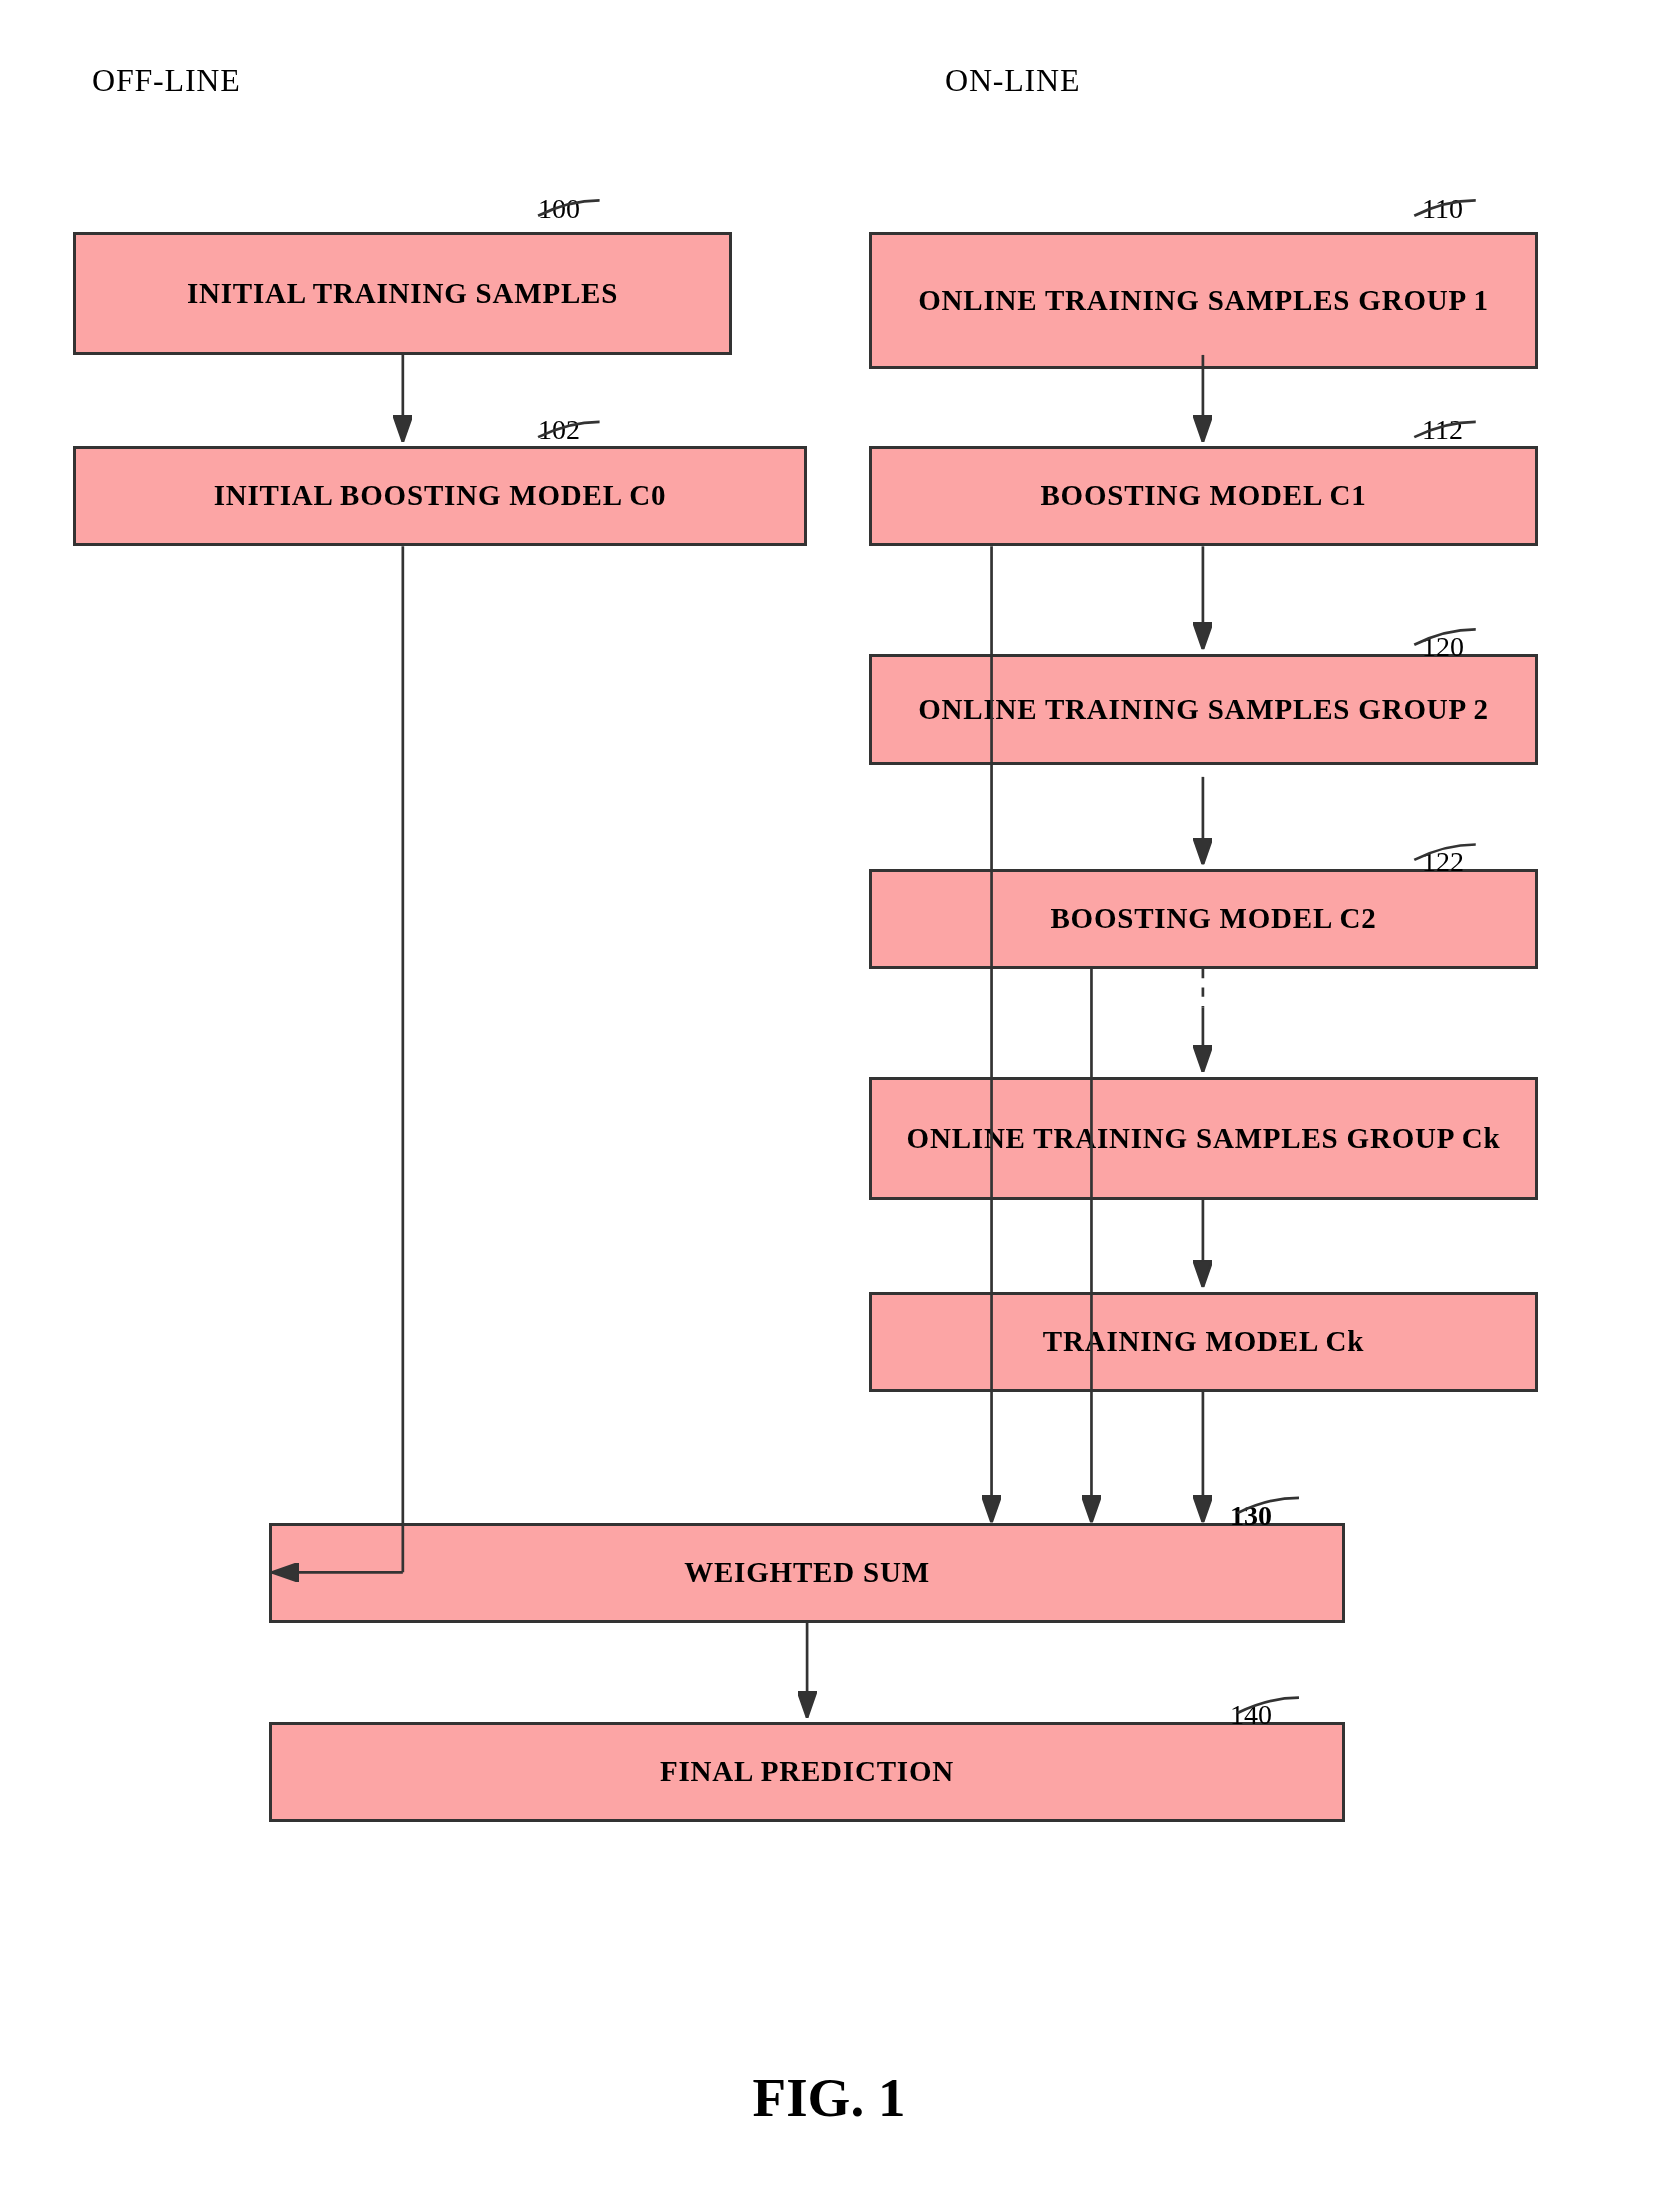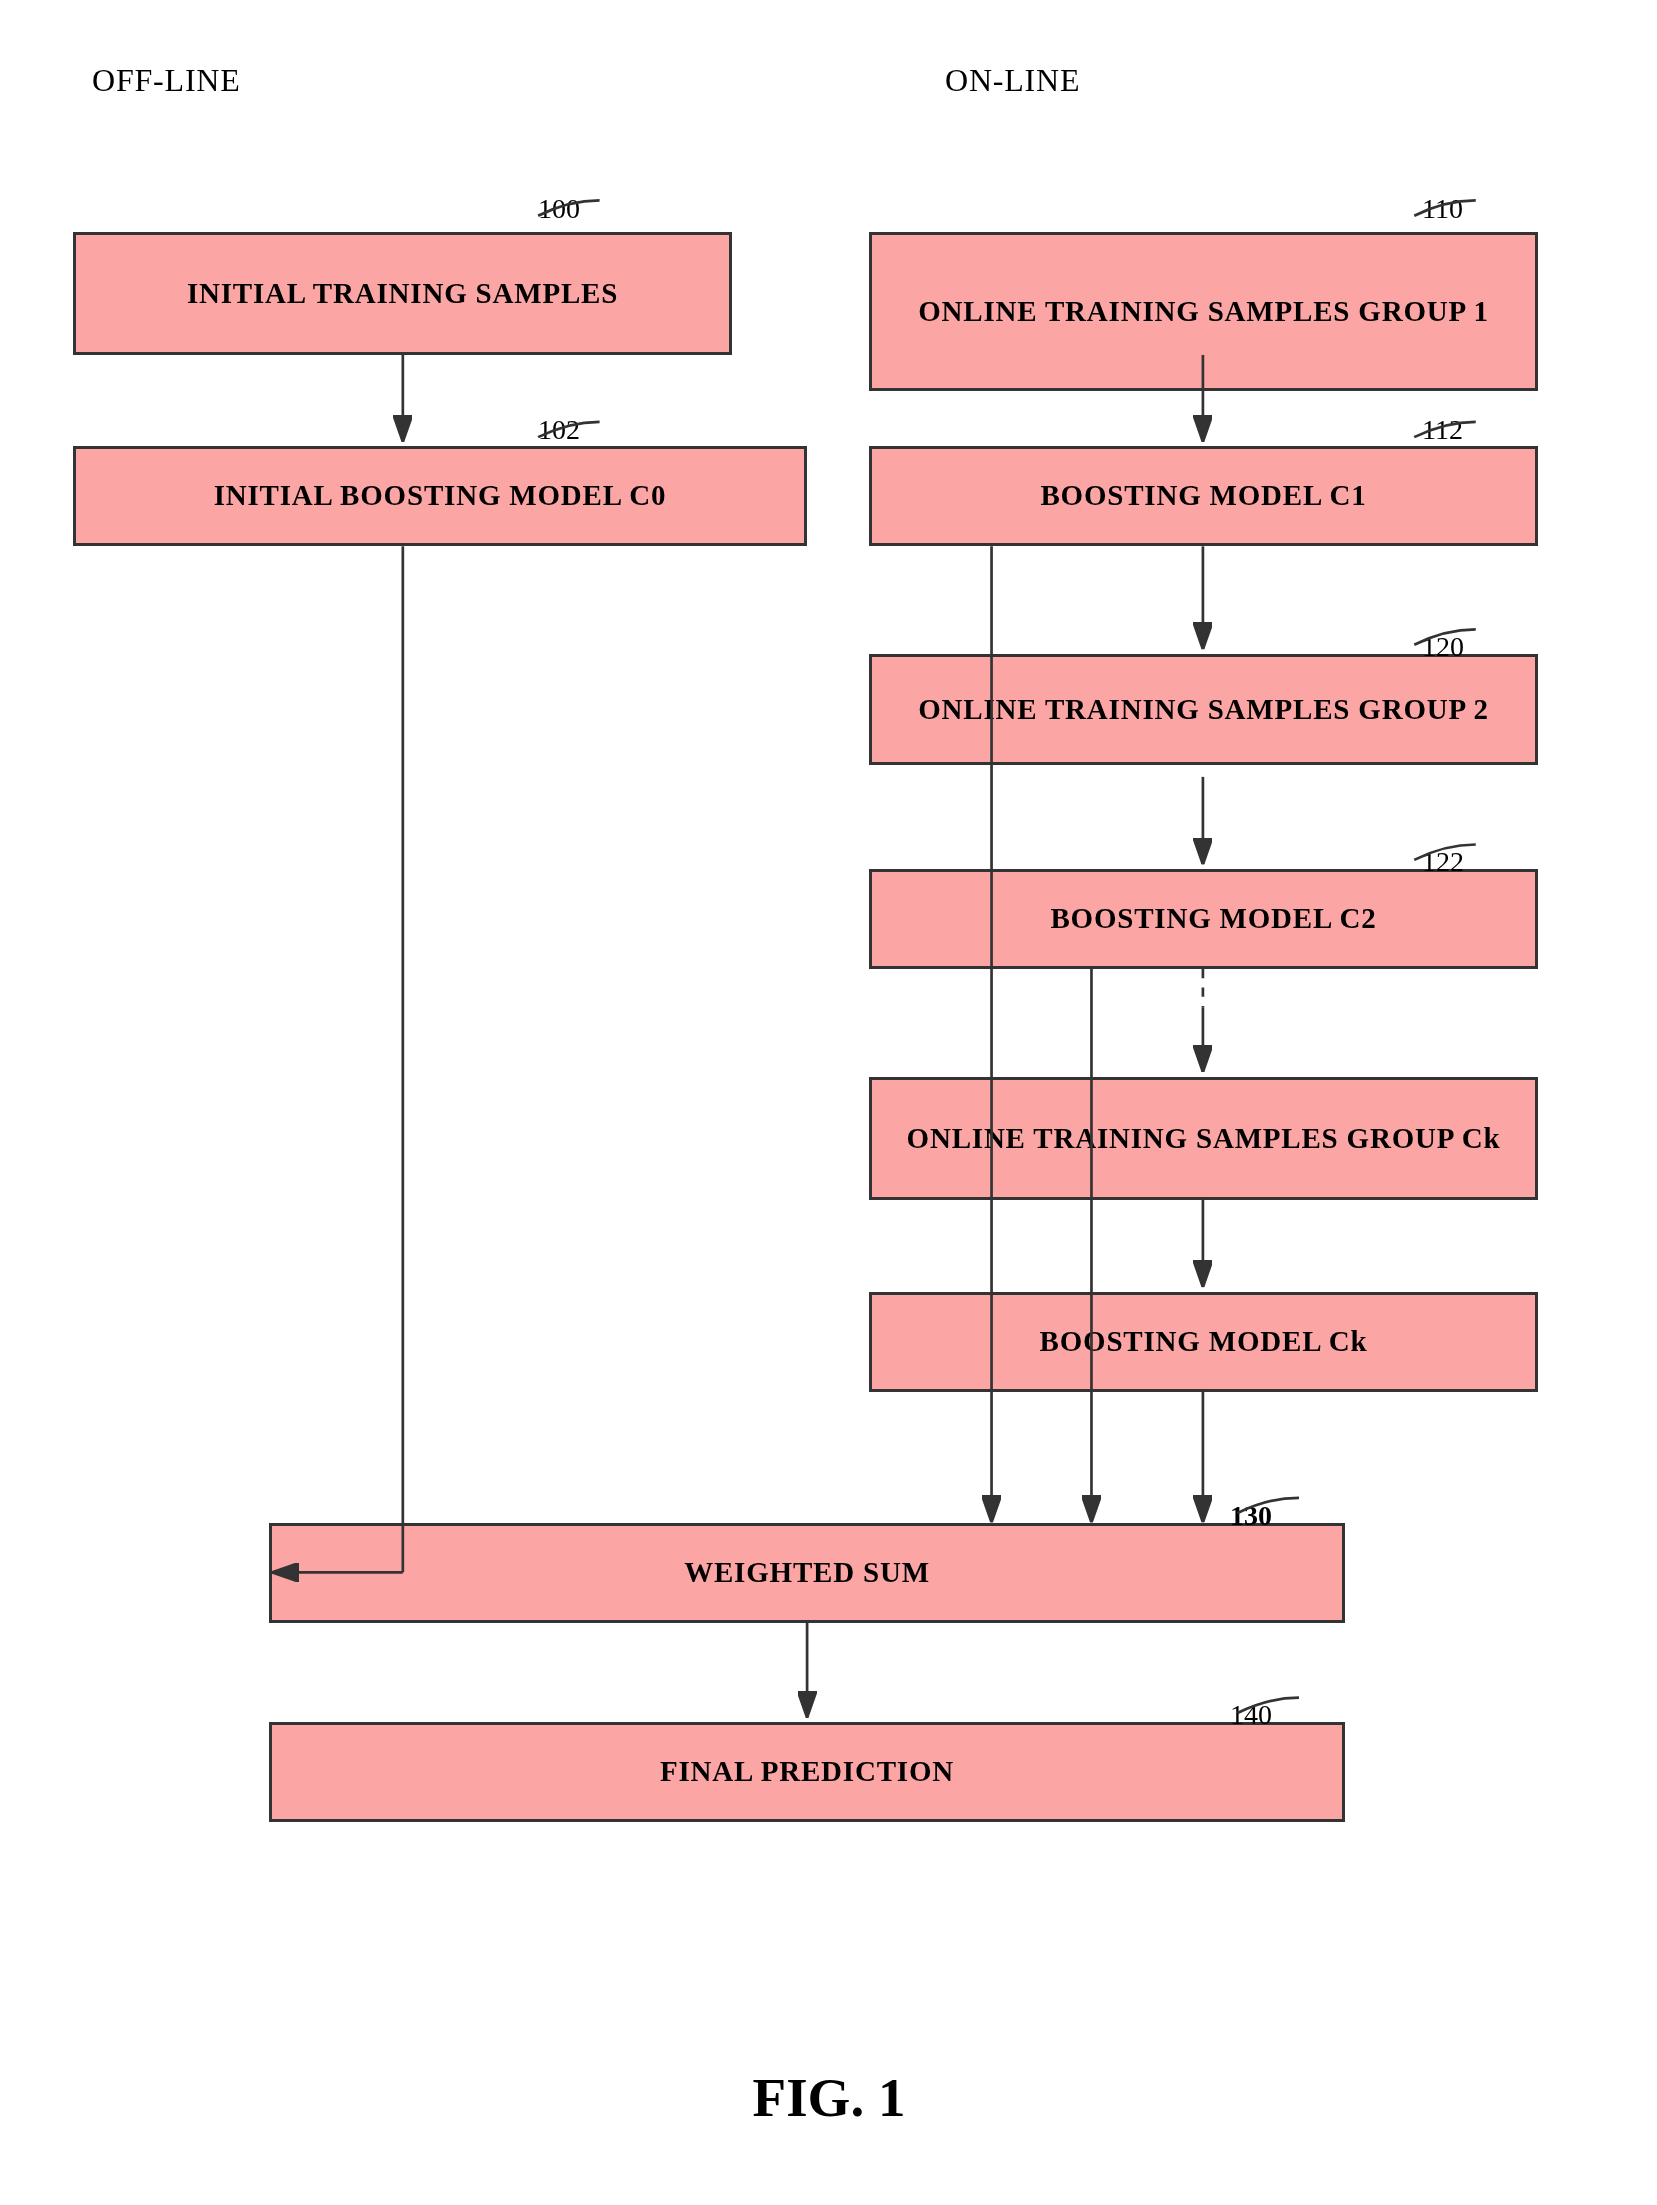--- a/index.html
+++ b/index.html
@@ -85,42 +85,42 @@
   <div class="label-section" style="left: 945px; top: 46px;">ON-LINE</div>
 
   <div class="box" style="left: 73px; top: 216px; width: 659px; height: 123px;">INITIAL TRAINING SAMPLES</div>
 
   <div class="ref-label" style="left: 538px; top: 177px;">100</div>
 
   <div class="box" style="left: 73px; top: 430px; width: 734px; height: 100px;">INITIAL BOOSTING MODEL C0</div>
 
   <div class="ref-label" style="left: 538px; top: 398px;">102</div>
 
-  <div class="box" style="left: 869px; top: 216px; width: 669px; height: 159px;">ONLINE TRAINING SAMPLES
+  <div class="box" style="left: 869px; top: 216px; width: 669px; height: 137px;">ONLINE TRAINING SAMPLES
 GROUP 1</div>
 
   <div class="ref-label" style="left: 1422px; top: 177px;">110</div>
 
   <div class="box" style="left: 869px; top: 430px; width: 669px; height: 100px;">BOOSTING MODEL C1</div>
 
   <div class="ref-label" style="left: 1422px; top: 398px;">112</div>
 
   <div class="box" style="left: 869px; top: 638px; width: 669px; height: 111px;">ONLINE TRAINING SAMPLES
 GROUP 2</div>
 
   <div class="ref-label" style="left: 1422px; top: 615px;">120</div>
 
   <div class="box" style="left: 869px; top: 853px; width: 669px; height: 100px; padding-left: 20px;">BOOSTING MODEL C2</div>
 
   <div class="ref-label" style="left: 1422px; top: 830px;">122</div>
 
   <div class="box" style="left: 869px; top: 1061px; width: 669px; height: 123px;">ONLINE TRAINING SAMPLES
 GROUP Ck</div>
 
-  <div class="box" style="left: 869px; top: 1276px; width: 669px; height: 100px;">BOOSTING MODEL Ck</div>
+  <div class="box" style="left: 869px; top: 1276px; width: 669px; height: 100px;">TRAINING MODEL Ck</div>
 
   <div class="box" style="left: 269px; top: 1507px; width: 1076px; height: 100px;">WEIGHTED SUM</div>
 
   <div class="ref-label" style="left: 1230px; top: 1484px; font-weight: bold;">130</div>
 
   <div class="box" style="left: 269px; top: 1706px; width: 1076px; height: 100px;">FINAL PREDICTION</div>
 
   <div class="ref-label" style="left: 1230px; top: 1683px;">140</div>
 
   <div class="fig-caption" style="bottom: 92px;">FIG. 1</div>

